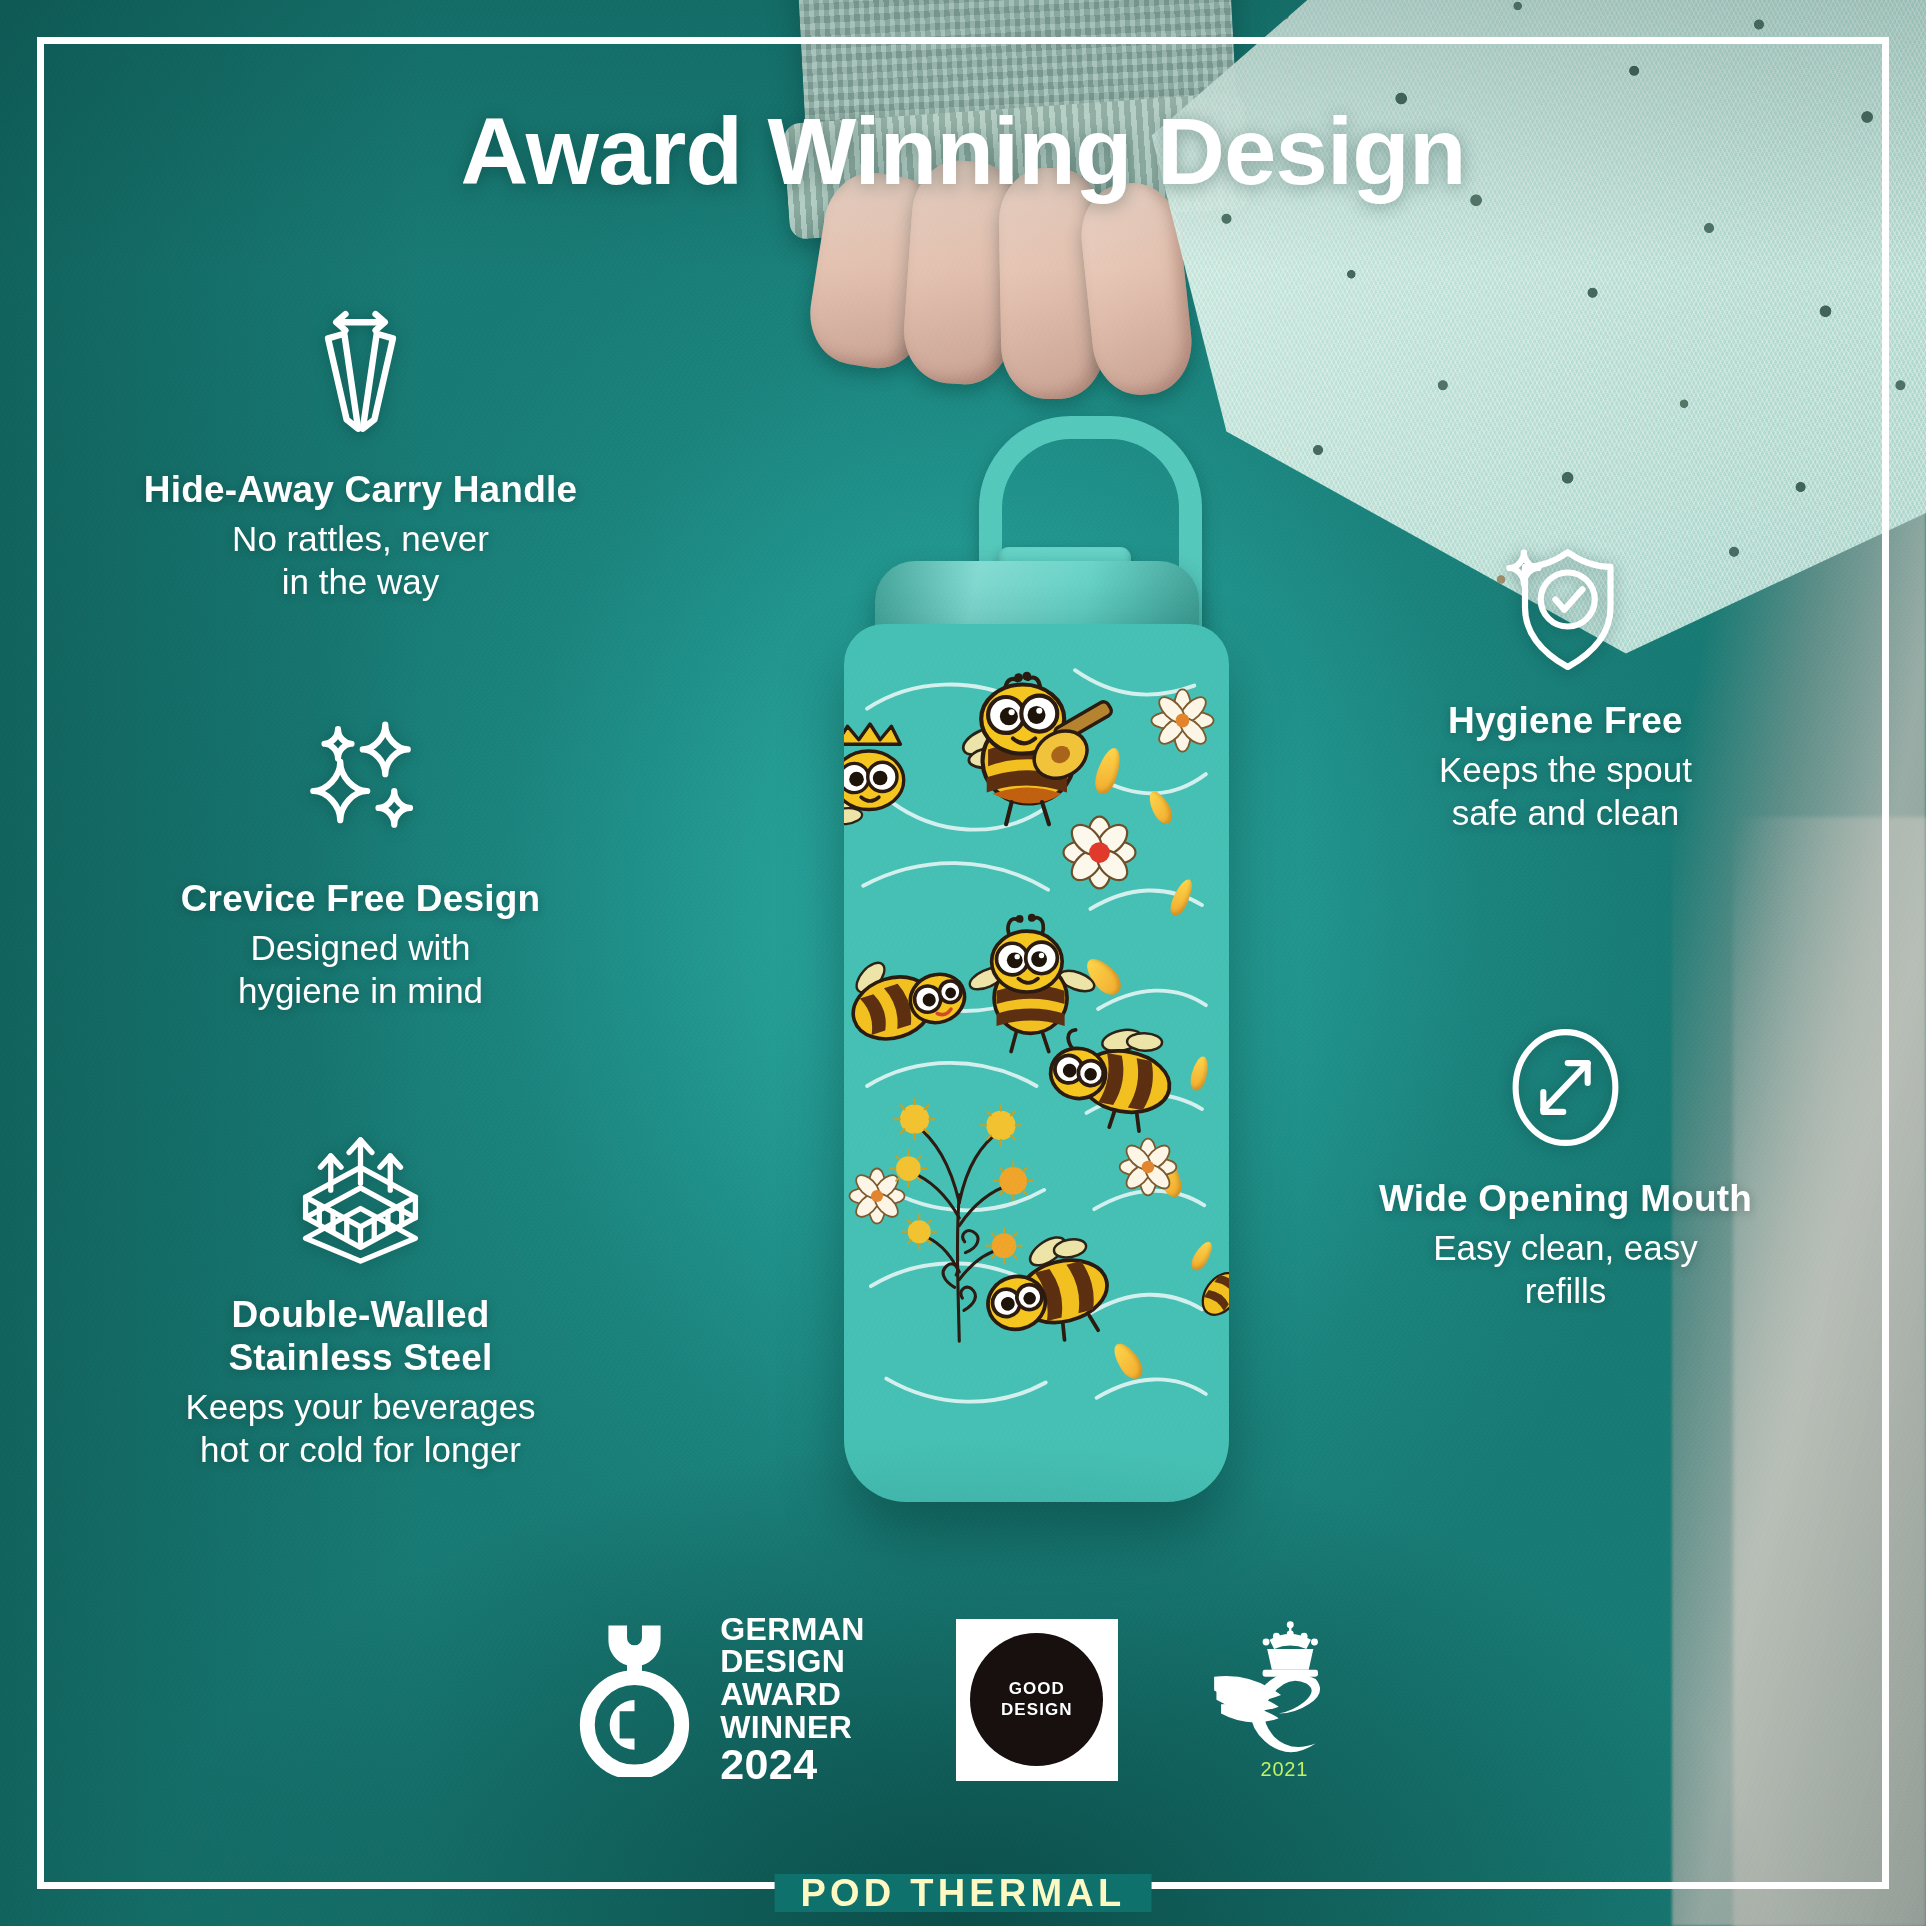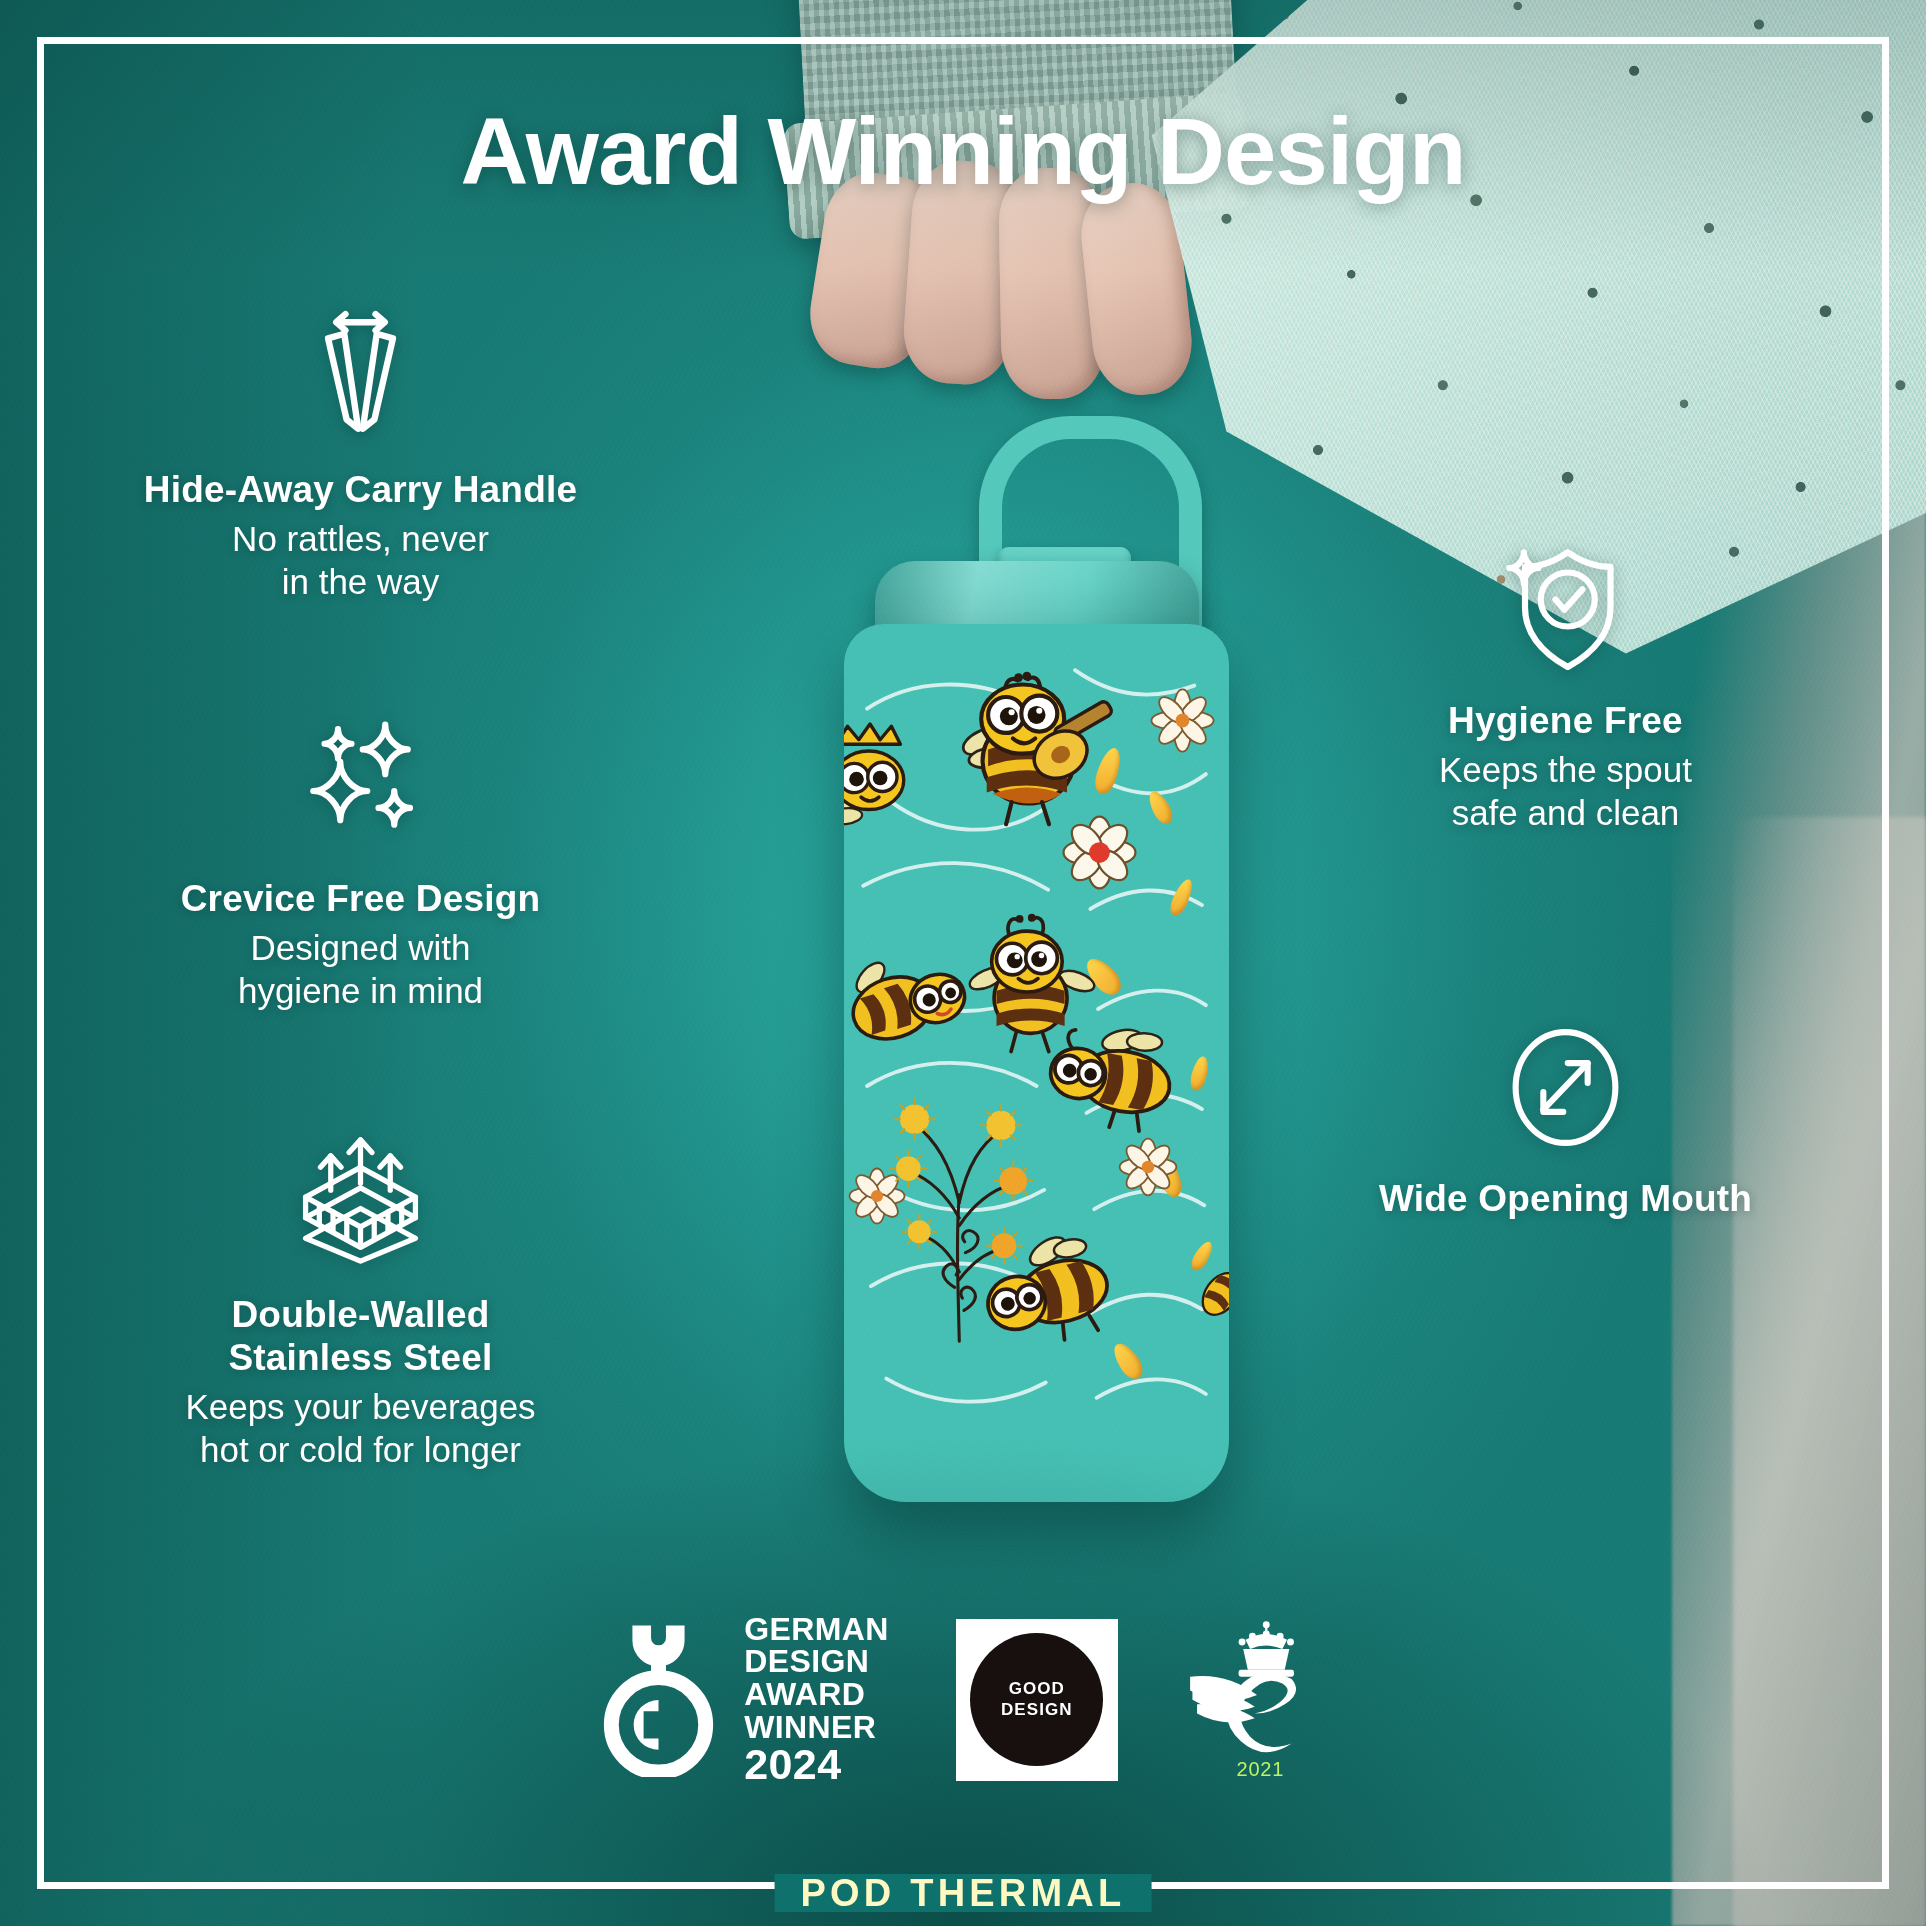--- a/index.html
+++ b/index.html
@@ -230,21 +230,21 @@
 
   #feature-handle {left:114px; top:308px;}
   #feature-crevice{left:114px; top:717px;}
   #feature-steel  {left:114px; top:1133px;}
   #feature-hygiene{left:1319px;top:539px;}
   #feature-mouth  {left:1319px;top:1017px;}
 
   
   .awards{
     position:absolute;left:0;bottom:139px;width:100%;
-    display:flex;align-items:center;justify-content:center;gap:67px;z-index:5;
+    display:flex;align-items:center;justify-content:center;gap:91px;z-index:5;
   }
   .badge{display:flex;align-items:center;}
 
   .gda{gap:17px;}
   .gda .gda-text{
     color:#fff;font-weight:700;font-size:32px;line-height:1.02;
     letter-spacing:0.4px;text-align:left;
   }
   .gda .gda-text span{display:block;}
   .gda .gda-year{font-size:43px;line-height:1.02;}
@@ -719,20 +719,21 @@
     <svg width="133" height="129" viewBox="0 0 120 116">
       <g fill="none" stroke="#fff" stroke-width="5.5" stroke-linecap="round" stroke-linejoin="round">
         <ellipse cx="60" cy="58" rx="45" ry="50"></ellipse>
         <path d="M40 78 L80 36"></path>
         <path d="M62 36 H80 V54"></path>
         <path d="M58 80 H40 V62"></path>
       </g>
     </svg>
   </div>
   <h3>Wide Opening Mouth</h3>
+  <p>Easy clean, easy<br>refills</p>
 </div>
 
 <div class="awards">
 
   <div class="badge gda">
     <svg width="137" height="154" viewBox="0 0 110 124">
       <g fill="#ffffff">
         <path d="M34 2 h15 v10 a6 6 0 0 0 12 0 V2 h15 v12 a21 21 0 0 1 -15 20 v9 h-12 v-9 a21 21 0 0 1 -15 -20 Z"></path>
       </g>
       <circle cx="55" cy="82" r="38" fill="none" stroke="#ffffff" stroke-width="12"></circle>

